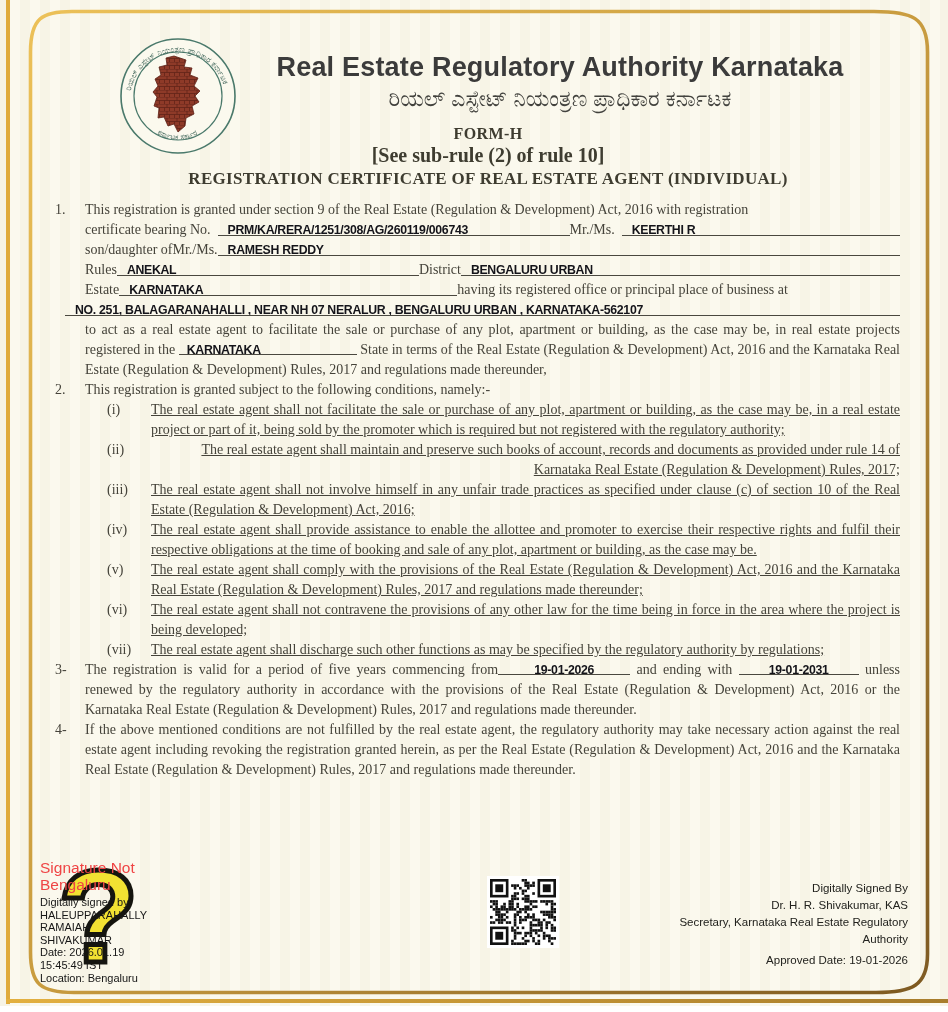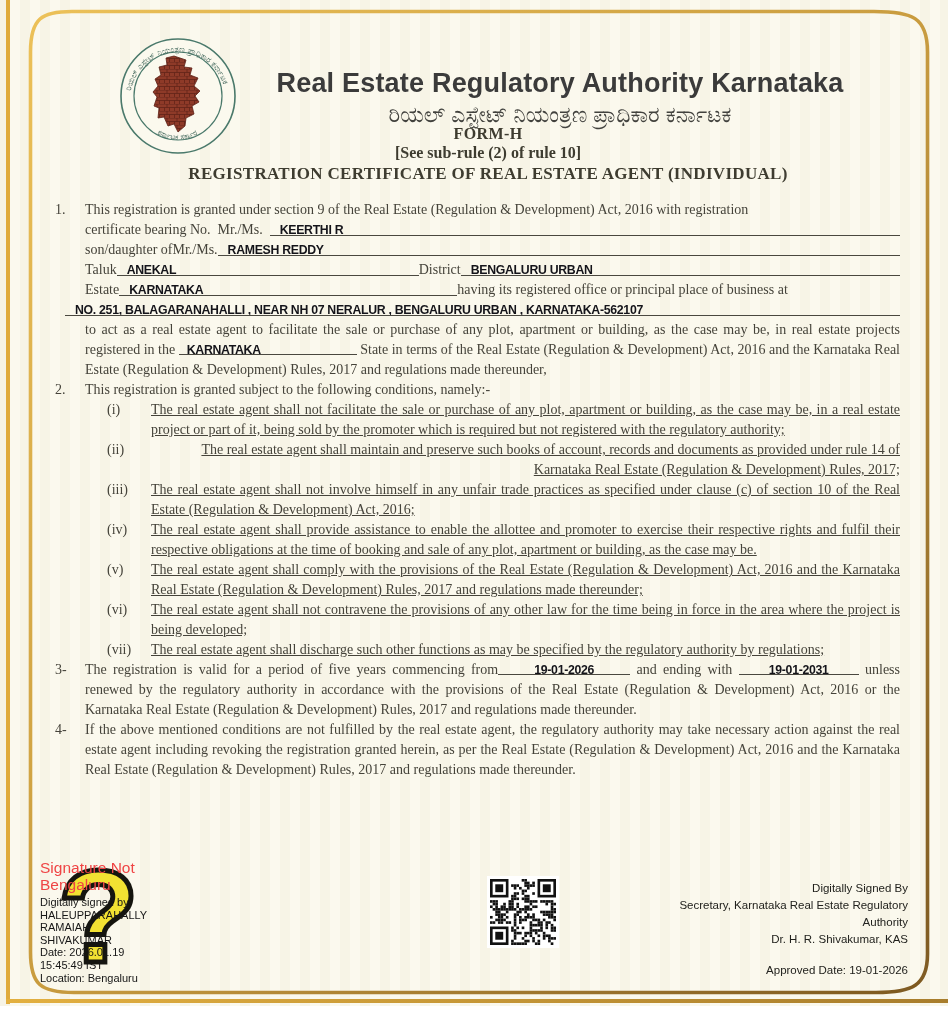--- a/index.html
+++ b/index.html
@@ -18,27 +18,27 @@
   .edge-left { position:absolute; left:6px; top:0; width:4px; height:1004px; background:#e0ab3c; }
   .edge-bottom { position:absolute; left:6px; top:999px; height:4px; width:942px;
     background:linear-gradient(90deg,#e3b040,#a87d2c); }
   
   .frame { position:absolute; left:0; top:0; width:948px; height:1012px; pointer-events:none; }
 
   .content { position:absolute; left:0; top:0; width:948px; height:1006px; }
 
   
   .seal { position:absolute; left:112px; top:34px; width:132px; height:124px; }
-  .titles { position:absolute; left:240px; top:68px; width:640px; text-align:center;
+  .titles { position:absolute; left:240px; top:52px; width:640px; text-align:center;
     font-family:"Liberation Sans","DejaVu Sans",sans-serif; color:#3b3b3b; }
   .title-en { font-size:27px; font-weight:700; letter-spacing:0.2px; }
   .title-kn { font-size:22px; font-weight:500; margin-top:3px; color:#42423e; }
   .form-head { position:absolute; left:0; top:125px; width:948px; text-align:center; color:#3e3c30;padding-left:28px; }
   .form-no { font-size:16px; font-weight:700; letter-spacing:0.4px; }
-  .form-subrule { font-size:16px; font-weight:700; margin-top:1px; }
+  .form-subrule { font-size:20px; font-weight:700; margin-top:1px; }
   .form-title { font-size:17px; font-weight:700; margin-top:2px; letter-spacing:0.3px; }
 
   
   .bodytext { position:absolute; left:55px; top:200px; width:845px;
     font-size:14px; line-height:20px; }
   .clause { display:flex; }
   .cnum { width:30px; flex:none; }
   .cbody { flex:1; min-width:0; }
   .just { text-align:justify; }
   .fline { display:flex; align-items:baseline; height:20px; white-space:nowrap; }
@@ -65,21 +65,21 @@
     font-weight:700; color:#f2e132; -webkit-text-stroke:5px #15150f;
     font-family:"Liberation Sans",sans-serif; z-index:0; }
   .sigtext { position:relative; z-index:1; }
   .sig-big { font-size:15.5px; line-height:16.5px; color:#ef4444; }
   .sig-small { font-size:11px; line-height:12.6px; margin-top:3px; color:#161616; }
   .qrblock { width:250px; flex:none; margin-left:100px; text-align:center; padding-top:16px; }
   .qr { width:72px; height:72px; margin:0 auto; background:#fff; padding:3px; }
   .qr svg { width:100%; height:100%; display:block; }
   .qr-caption { font-size:8.5px; line-height:10px; margin-top:3px; color:#2c2c2c; }
   .signedby { flex:1; text-align:right; padding-top:20px; font-size:11.5px; line-height:17px; color:#22221e; }
-  .approved { margin-top:14px; }
+  .approved { margin-top:4px; }
 </style>
 </head>
 <body>
 
 <div class="paper"></div>
 <div class="edge-left"></div>
 <div class="edge-bottom"></div>
 
 <svg class="frame" viewBox="0 0 948 1012">
   <defs>
@@ -130,29 +130,30 @@
   <div class="bodytext">
 
     <div class="clause">
       <div class="cnum">1.</div>
       <div class="cbody">
         <div class="fline">
             <span class="lbl">This registration is granted under section 9 of the Real Estate (Regulation &amp; Development) Act, 2016 with registration</span>
           </div>
         <div class="fline">
           <span class="lbl">certificate bearing No.  </span>
+          <span class="blank" style="width:352px">PRM/KA/RERA/1251/308/AG/260119/006743</span>
           <span class="lbl">Mr./Ms.  </span>
           <span class="blank grow">KEERTHI R</span>
         </div>
         <div class="fline">
           <span class="lbl">son/daughter ofMr./Ms.</span>
           <span class="blank grow">RAMESH REDDY</span>
         </div>
         <div class="fline">
-          <span class="lbl">Taluk</span>
+          <span class="lbl">Rules</span>
           <span class="blank" style="width:302px">ANEKAL</span>
           <span class="lbl">District</span>
           <span class="blank grow">BENGALURU URBAN</span>
         </div>
         <div class="fline">
           <span class="lbl">Estate</span>
           <span class="blank" style="width:338px">KARNATAKA</span>
           <span class="lbl">having its registered office or principal place of business at</span>
         </div>
         <div class="fline addr-line">
@@ -450,19 +451,19 @@
             <rect x="20" y="2" width="3" height="3" fill="#111"></rect>
             <rect x="0" y="18" width="7" height="7" fill="#111"></rect>
             <rect x="1" y="19" width="5" height="5" fill="#fff"></rect>
             <rect x="2" y="20" width="3" height="3" fill="#111"></rect>
           </svg>
       </div>
     </div>
 
     <div class="signedby">
       <div>Digitally Signed By</div>
+      <div>Dr. H. R. Shivakumar, KAS</div>
       <div>Secretary, Karnataka Real Estate Regulatory Authority</div>
-      <div>Dr. H. R. Shivakumar, KAS</div>
       <div class="approved">Approved Date: 19-01-2026</div>
     </div>
   </div>
 
 </div>
 
 </body></html>

